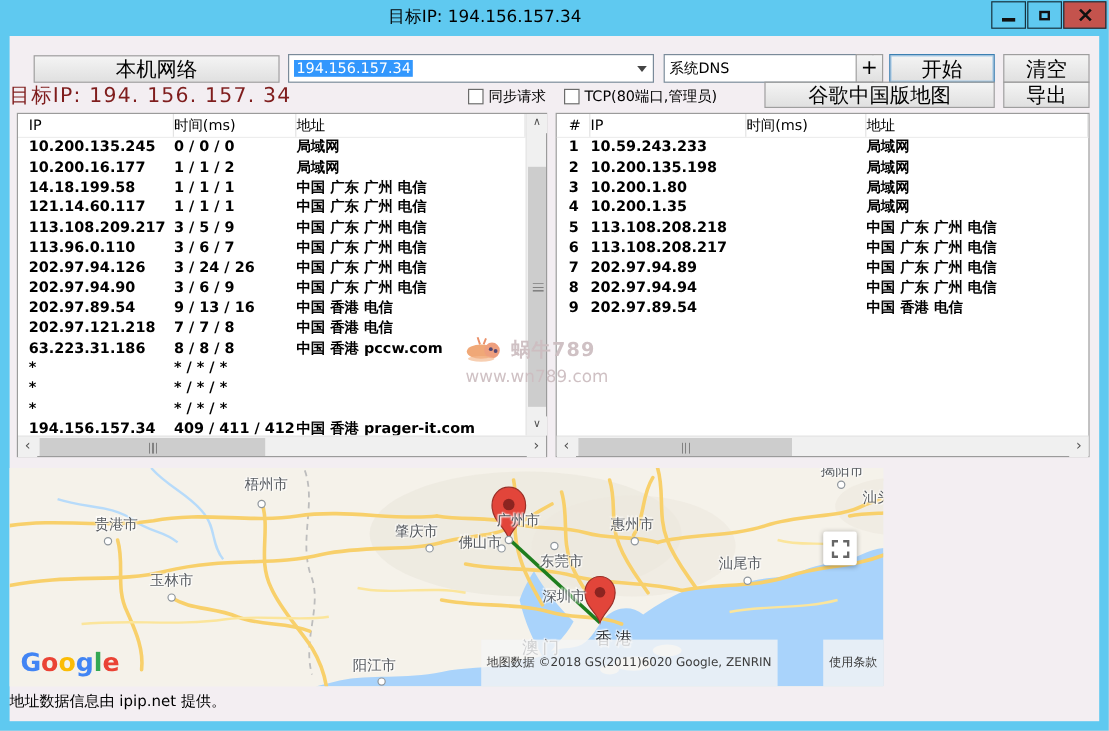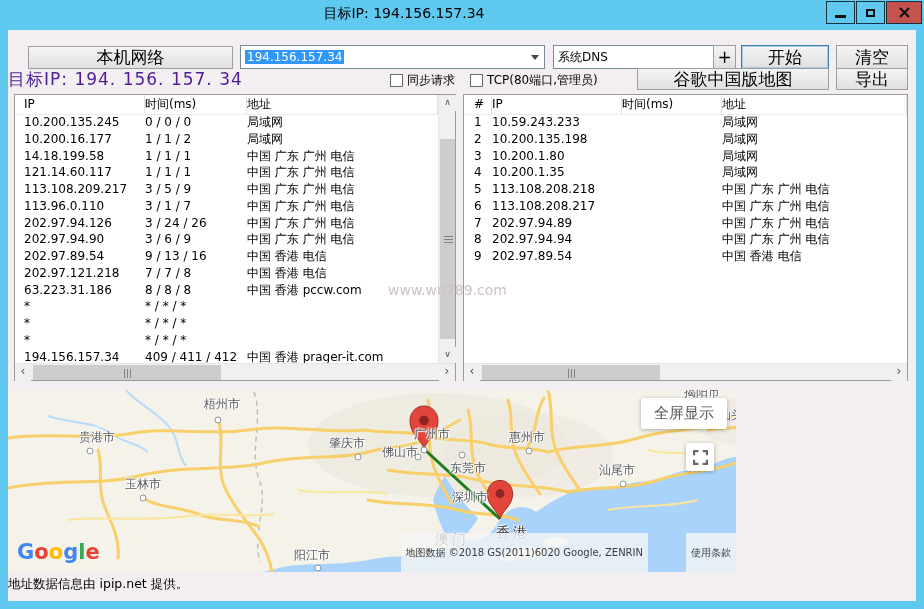--- a/index.html
+++ b/index.html
@@ -20,28 +20,28 @@
   .btn{position:absolute;box-sizing:border-box;background:linear-gradient(#F4F4F4,#E0E0E0);
        border:1px solid #9E9E9E;font-size:17px;color:#000;display:flex;align-items:center;justify-content:center;cursor:default;}
   .btn-primary{border-color:#3C7FB1;box-shadow:inset 0 0 0 1px #A8CBE8;}
   
   .combo{position:absolute;box-sizing:border-box;background:#fff;border:1px solid #7A8A99;
          font-size:12px;display:flex;align-items:center;padding-left:4px;}
   .combo .sel{background:#3297FD;color:#fff;padding:0 2px;}
   .combo-arrow{position:absolute;right:5px;top:50%;margin-top:-2px;width:0;height:0;
          border-left:4px solid transparent;border-right:4px solid transparent;border-top:5px solid #444;}
   
-  .target-label{position:absolute;left:8px;top:68px;font-size:17px;color:#4c1d95;letter-spacing:1px;}
+  .target-label{position:absolute;left:8px;top:68px;font-size:17px;color:#7f1d1d;letter-spacing:1px;}
   .chk{position:absolute;display:flex;align-items:center;font-size:12px;color:#000;}
   .chk .box{width:13px;height:13px;background:#fff;border:1px solid #6B6B6B;box-sizing:border-box;margin-right:4px;}
   
   .tablebox{position:absolute;box-sizing:border-box;background:#fff;border:1px solid #9B9B9B;}
   .thead{position:absolute;left:0;top:0;height:19px;display:flex;border-bottom:1px solid #EDEDED;font-size:12px;color:#000;}
   .thead .tcell{border-right:1px solid #E3E3E3;line-height:19px;}
-  .trows{position:absolute;left:0;top:19px;bottom:17px;overflow:hidden;}
+  .trows{position:absolute;left:0;top:19px;bottom:17px;overflow:hidden;font-weight:bold;}
   .trow{display:flex;height:16.75px;line-height:16.75px;font-size:12px;color:#000;white-space:nowrap;}
   .tcell{box-sizing:border-box;overflow:hidden;}
   .ltable .tcell:nth-child(1){width:130px;padding-left:9px;}
   .ltable .tcell:nth-child(2){width:102px;}
   .ltable .tcell:nth-child(3){flex:1;}
   .rtable .tcell:nth-child(1){width:28px;padding-left:10px;}
   .rtable .tcell:nth-child(2){width:130px;}
   .rtable .tcell:nth-child(3){width:100px;}
   .rtable .tcell:nth-child(4){flex:1;}
   
@@ -154,21 +154,21 @@
           <span class="tcell">1 / 1 / 1</span>
           <span class="tcell">中国 广东 广州 电信</span>
         </div>
         <div class="trow">
           <span class="tcell">113.108.209.217</span>
           <span class="tcell">3 / 5 / 9</span>
           <span class="tcell">中国 广东 广州 电信</span>
         </div>
         <div class="trow">
           <span class="tcell">113.96.0.110</span>
-          <span class="tcell">3 / 1 / 7</span>
+          <span class="tcell">3 / 6 / 7</span>
           <span class="tcell">中国 广东 广州 电信</span>
         </div>
         <div class="trow">
           <span class="tcell">202.97.94.126</span>
           <span class="tcell">3 / 24 / 26</span>
           <span class="tcell">中国 广东 广州 电信</span>
         </div>
         <div class="trow">
           <span class="tcell">202.97.94.90</span>
           <span class="tcell">3 / 6 / 9</span>
@@ -292,20 +292,31 @@
     <div class="hscroll" style="width:443px;">
       <div class="sb-arrow" style="left:0;">‹</div>
       <div class="sb-thumb" style="left:18px;width:178px;">
           <span class="grip-h"></span>
         </div>
       <div class="sb-arrow" style="right:0;">›</div>
     </div>
   </div>
 
   <div class="watermark">
+    <div class="wm-line1">
+      <svg width="34" height="24" viewBox="0 0 34 24" style="margin-right:4px;">
+        <ellipse cx="13" cy="13" rx="12" ry="6" fill="#F0A470"></ellipse>
+        <circle cx="22" cy="12" r="6.5" fill="#EE9A78"></circle>
+        <circle cx="21" cy="11" r="1.6" fill="#4C3F6B"></circle>
+        <circle cx="25" cy="12.5" r="1.6" fill="#4C3F6B"></circle>
+        <path d="M12,7 L10,1 M15,7 L17,2" stroke="#E98A60" stroke-width="1.6"></path>
+        <ellipse cx="13" cy="19" rx="11" ry="2.4" fill="#F3B68C" opacity=".7"></ellipse>
+      </svg>
+      <span>蜗牛789</span>
+    </div>
     <div class="wm-line2">www.wn789.com</div>
   </div>
 
   <div class="map">
     <svg class="base" width="908" height="182" viewBox="0 0 908 182">
       <rect width="908" height="182" fill="#F5F2EA"></rect>
       <ellipse cx="430" cy="55" rx="130" ry="52" fill="#ECE8DE" opacity="0.8"></ellipse>
       <ellipse cx="520" cy="65" rx="85" ry="42" fill="#ECE8DE" opacity="0.6"></ellipse>
       <ellipse cx="740" cy="32" rx="52" ry="24" fill="#ECE8DE" opacity="0.6"></ellipse>
       <path d="M908,12 C880,20 860,26 835,36 C810,46 790,44 770,52 C755,58 752,62 748,70 C738,64 722,66 710,72 C695,80 676,78 660,86 C645,93 628,90 612,96 C597,102 585,96 570,100 C553,105 540,114 528,122 C518,114 505,116 497,124 C489,132 486,142 477,147 C468,152 458,148 449,154 C440,160 430,158 420,162 C400,168 380,165 360,170 C330,176 300,172 275,177 L255,182 L908,182 Z" fill="#A9D3FB"></path>
@@ -374,21 +385,20 @@
         <span class="city" style="left: 135px; top: 94px;">玉林市</span>
         <span class="citydot" style="left: 135px; top: 108px;"></span>
         <span class="city" style="left: 609px; top: 80px;">汕尾市</span>
         <span class="citydot" style="left: 615px; top: 94px;"></span>
         <span class="city" style="left: 462px; top: 107px;">深圳市</span>
         <span class="city big" style="left: 505px; top: 143px;">香港</span>
         <span class="city big" style="left: 444px; top: 150px;">澳门</span>
         <span class="city" style="left: 304px; top: 165px;">阳江市</span>
         <span class="citydot" style="left: 310px; top: 178px;"></span>
       </div>
-    <div class="map-btn">全屏显示</div>
     <div class="fs-box">
       <svg width="15" height="15" viewBox="0 0 14 14">
         <path d="M1,5 V1 H5 M9,1 H13 V5 M13,9 V13 H9 M5,13 H1 V9" stroke="#666" stroke-width="2" fill="none"></path>
       </svg>
     </div>
     <div class="glogo" id="glogo"><span style="color: rgb(66, 133, 244);">G</span><span style="color: rgb(234, 67, 53);">o</span><span style="color: rgb(251, 188, 5);">o</span><span style="color: rgb(66, 133, 244);">g</span><span style="color: rgb(52, 168, 83);">l</span><span style="color: rgb(234, 67, 53);">e</span></div>
     <div class="attr attr1">地图数据 ©2018 GS(2011)6020 Google, ZENRIN</div>
     <div class="attr attr2">使用条款</div>
   </div>
 

